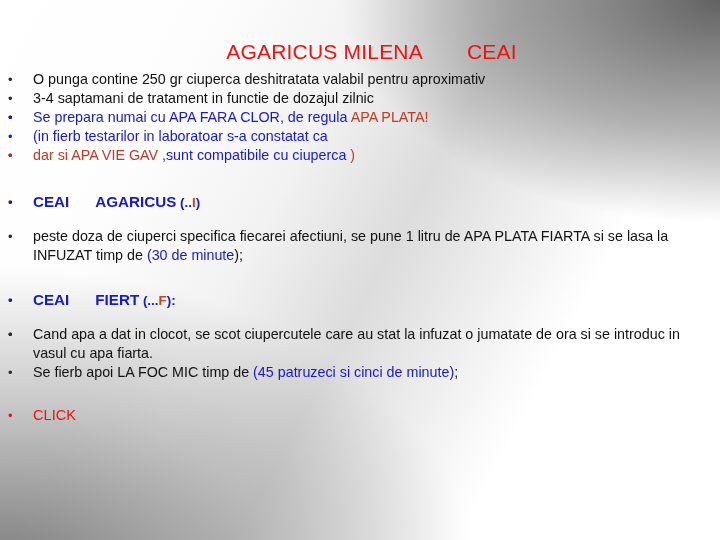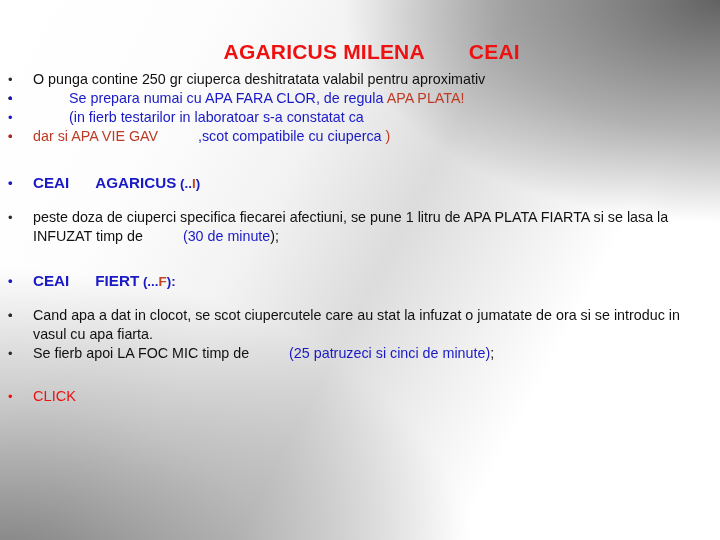--- a/index.html
+++ b/index.html
@@ -28,21 +28,21 @@
 
   
   #title-row {
     position: absolute;
     left: 0;
     top: 16px;
     width: 720px;
     text-align: center;
     white-space: pre;
     font-size: 21px;
-    font-weight: bold;
+    font-weight: normal;
     color: #ee1111;
     letter-spacing: 0.2px;
   }
   #title-row .t-main { }
   #title-row .t-gap { display: inline-block; width: 44px; }
 
   
   .blocks {
     position: absolute;
     left: 0;
@@ -74,21 +74,21 @@
   .c-blue  { color: #1919c6; }
   .c-red   { color: #b52222; }
   .c-brightred { color: #ee1111; }
 
   .dot.c-black { color: #2b2b2b; }
   .dot.c-blue  { color: #1919c6; }
   .dot.c-red   { color: #b52222; }
   .dot.c-brightred { color: #ee1111; }
 
   .seg-red   { color: #bf3a25; }
-  .seg-blue  { color: #1919c6; margin-left: 36px; }
+  .seg-blue  { color: #1919c6; }
   .seg-black { color: #111111; }
   .seg-orange{ color: #c1451d; }
 
   
   .head-line {
     font-size: 15.2px;
     font-weight: bold;
     line-height: 21px;
   }
   .head-line > .dot { line-height: 21px; }
@@ -110,40 +110,40 @@
 
 <div id="slide">
 
   <div id="title-row">
     <span class="t-main">AGARICUS MILENA</span><span class="t-gap"></span><span class="t-secondary">CEAI</span>
   </div>
 
   <div class="blocks" id="blocks-root">
       <div class="block">
         <div class="bullet-line wide c-black"><span class="dot c-black">•</span><span class="txt seg-black">O punga contine 250 gr ciuperca deshitratata valabil pentru aproximativ</span></div>
-        <div class="bullet-line wide c-black"><span class="dot c-black">•</span></div>
+        <div class="bullet-line wide c-black"><span class="dot c-black">•</span><span class="txt seg-black">3-4 saptamani de tratament in functie de dozajul zilnic</span></div>
         <div class="bullet-line wide c-black"><span class="dot c-black">•</span></div>
         <div class="bullet-line wide c-blue"><span class="dot c-blue">•</span><span class="txt seg-blue">Se prepara numai cu APA FARA CLOR,     de regula </span><span class="txt seg-red">APA PLATA!</span></div>
         <div class="bullet-line wide c-blue"><span class="dot c-blue">•</span><span class="txt seg-blue"> (in fierb testarilor in laboratoar s-a constatat ca</span></div>
         <div class="bullet-line wide c-red"><span class="dot c-red">•</span></div>
-        <div class="bullet-line wide c-red"><span class="dot c-red">•</span><span class="txt seg-red">dar si   APA VIE  GAV </span><span class="txt seg-blue">,scot compatibile cu ciuperca </span><span class="txt seg-red">)</span></div>
+        <div class="bullet-line wide c-red"><span class="dot c-red">•</span><span class="txt seg-red">dar si   APA VIE  GAV </span><span class="txt seg-blue">,sunt compatibile cu ciuperca </span><span class="txt seg-red">)</span></div>
       </div>
       <div class="spacer-26"></div>
       <div class="block">
         <div class="bullet-line head-line c-blue"><span class="dot c-blue">•</span><span>CEAI</span><span class="gap-sm"></span><span>AGARICUS</span><span class="paren"> (..</span><span class="paren seg-orange">I</span><span class="paren">)</span></div>
         <div class="spacer-14"></div>
         <div class="bullet-line wide c-black"><span class="dot c-black">•</span><span class="txt seg-black">peste doza de ciuperci specifica fiecarei afectiuni, se pune 1 litru de APA PLATA FIARTA si se lasa la INFUZAT timp de  </span><span class="txt seg-blue">(30 de minute</span><span class="txt seg-black">);</span></div>
       </div>
       <div class="spacer-24"></div>
       <div class="block">
         <div class="bullet-line head-line c-blue"><span class="dot c-blue">•</span><span>CEAI</span><span class="gap-sm"></span><span>FIERT</span><span class="paren"> (...</span><span class="paren seg-orange">F</span><span class="paren">):</span></div>
         <div class="spacer-14"></div>
         <div class="bullet-line wide c-black"><span class="dot c-black">•</span></div>
         <div class="bullet-line wide c-black"><span class="dot c-black">•</span><span class="txt seg-black">Cand apa a dat in clocot, se scot ciupercutele care au stat la infuzat o jumatate de ora si se introduc in vasul cu apa fiarta.</span></div>
-        <div class="bullet-line wide c-black"><span class="dot c-black">•</span><span class="txt seg-black">Se fierb apoi LA FOC MIC timp de </span><span class="txt seg-blue">(25 patruzeci si cinci de minute)</span><span class="txt seg-black">;</span></div>
+        <div class="bullet-line wide c-black"><span class="dot c-black">•</span><span class="txt seg-black">Se fierb apoi LA FOC MIC timp de </span><span class="txt seg-blue">(45 patruzeci si cinci de minute)</span><span class="txt seg-black">;</span></div>
       </div>
       <div class="spacer-24"></div>
       <div class="block">
         <div class="bullet-line wide c-brightred click-line"><span class="dot c-brightred">•</span><span class="txt c-brightred">CLICK</span></div>
       </div>
     </div>
 
 </div>
 
 </body></html>

